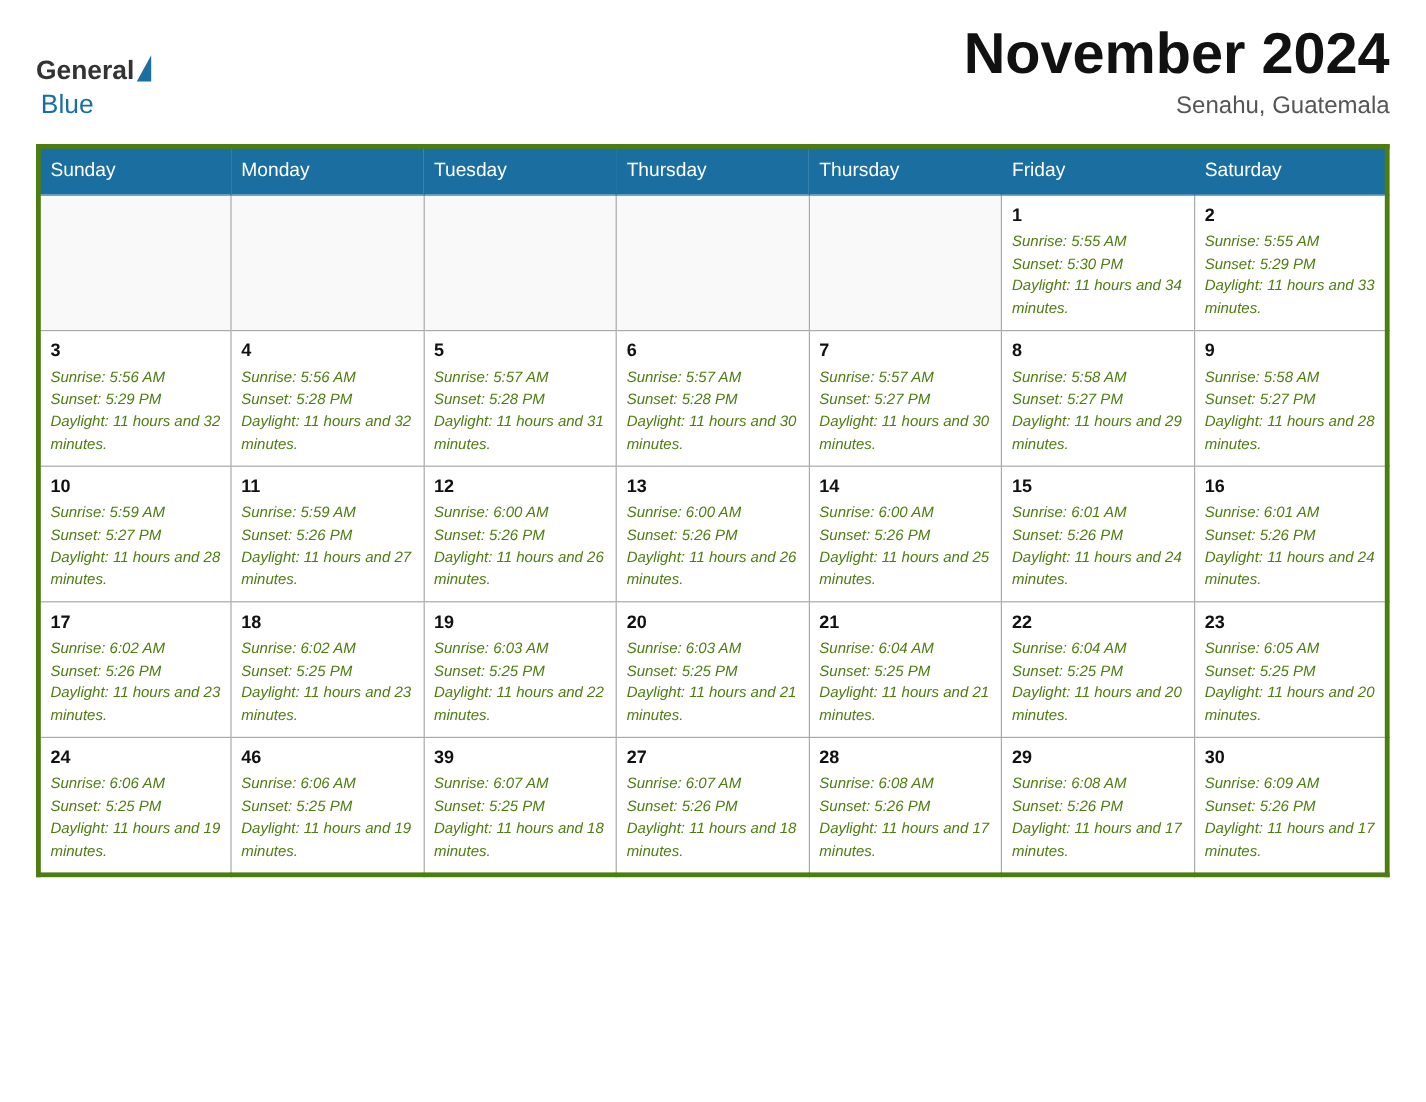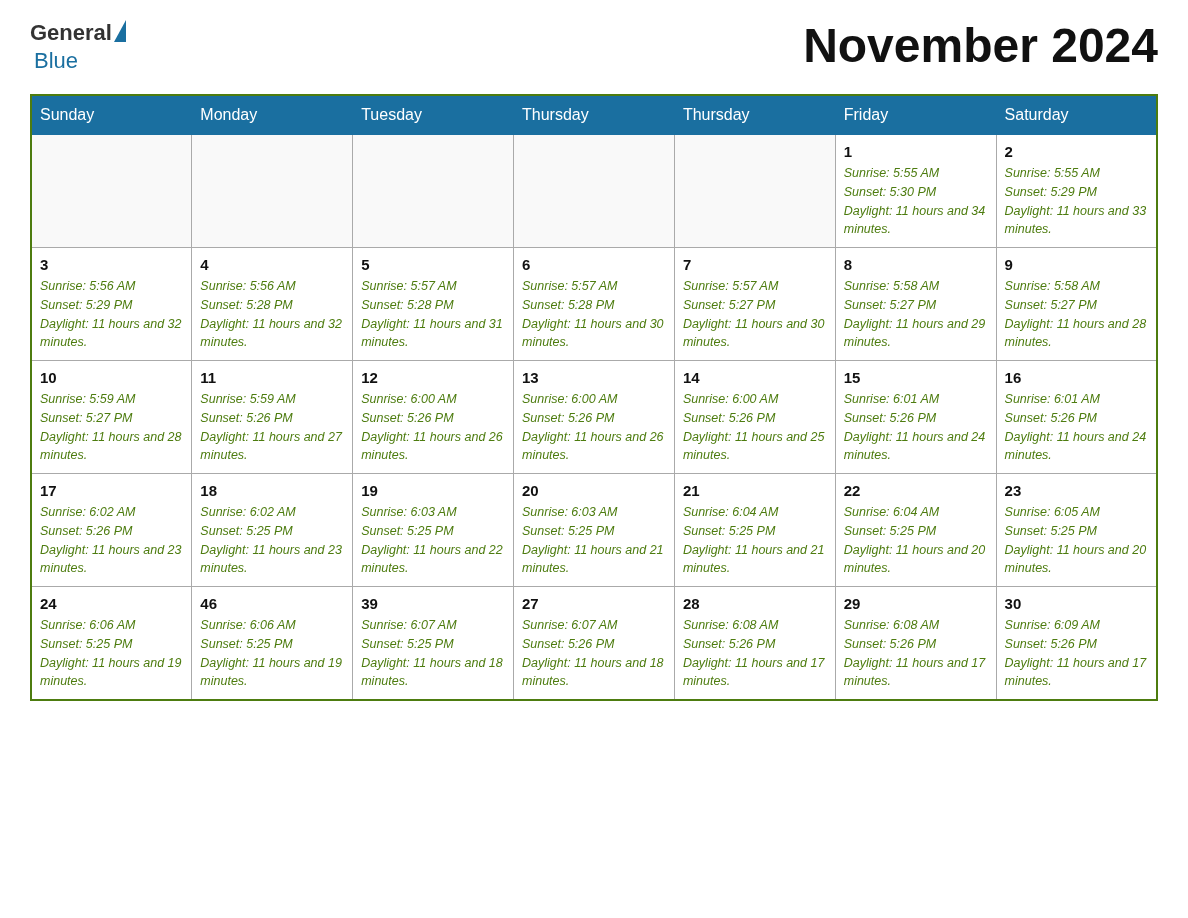--- a/index.html
+++ b/index.html
@@ -6,21 +6,21 @@
     body {
       font-family: Arial, Helvetica, sans-serif;
       background: #fff;
       padding: 20px 30px;
       width: 1188px;
       min-height: 918px;
     }
     .header-area {
       display: flex;
       justify-content: space-between;
-      align-items: flex-start;
+      align-items: flex-end;
       margin-bottom: 20px;
     }
     .logo-text-general {
       font-size: 22px;
       font-weight: bold;
       color: #333;
     }
     .logo-icon {
       display: inline-block;
       width: 0;
@@ -59,21 +59,21 @@
       line-height: 1.1;
     }
     .location-title {
       font-size: 20px;
       color: #555;
       margin-top: 4px;
     }
     .calendar-table {
       width: 100%;
       border-collapse: collapse;
-      border: 2px solid #4d7c0f;
+      border: 4px solid #4d7c0f;
     }
     .calendar-table th {
       background-color: #1a6fa0;
       color: #fff;
       padding: 10px 8px;
       text-align: left;
       font-size: 16px;
       font-weight: normal;
       border: 1px solid #1a6fa0;
     }
@@ -109,20 +109,21 @@
 <div class="header-area">
   <div class="logo-wrapper">
     <div class="logo-top-row">
       <span class="logo-text-general">General</span>
       <span class="logo-icon"></span>
     </div>
     <span class="logo-text-blue">Blue</span>
   </div>
   <div class="title-area">
     <div class="month-title">November 2024</div>
+    <div class="location-title">Senahu, Guatemala</div>
   </div>
 </div>
 
 <table class="calendar-table">
   <thead>
     <tr>
     <th>Sunday</th>
         <th>Monday</th>
         <th>Tuesday</th>
         <th>Thursday</th>

